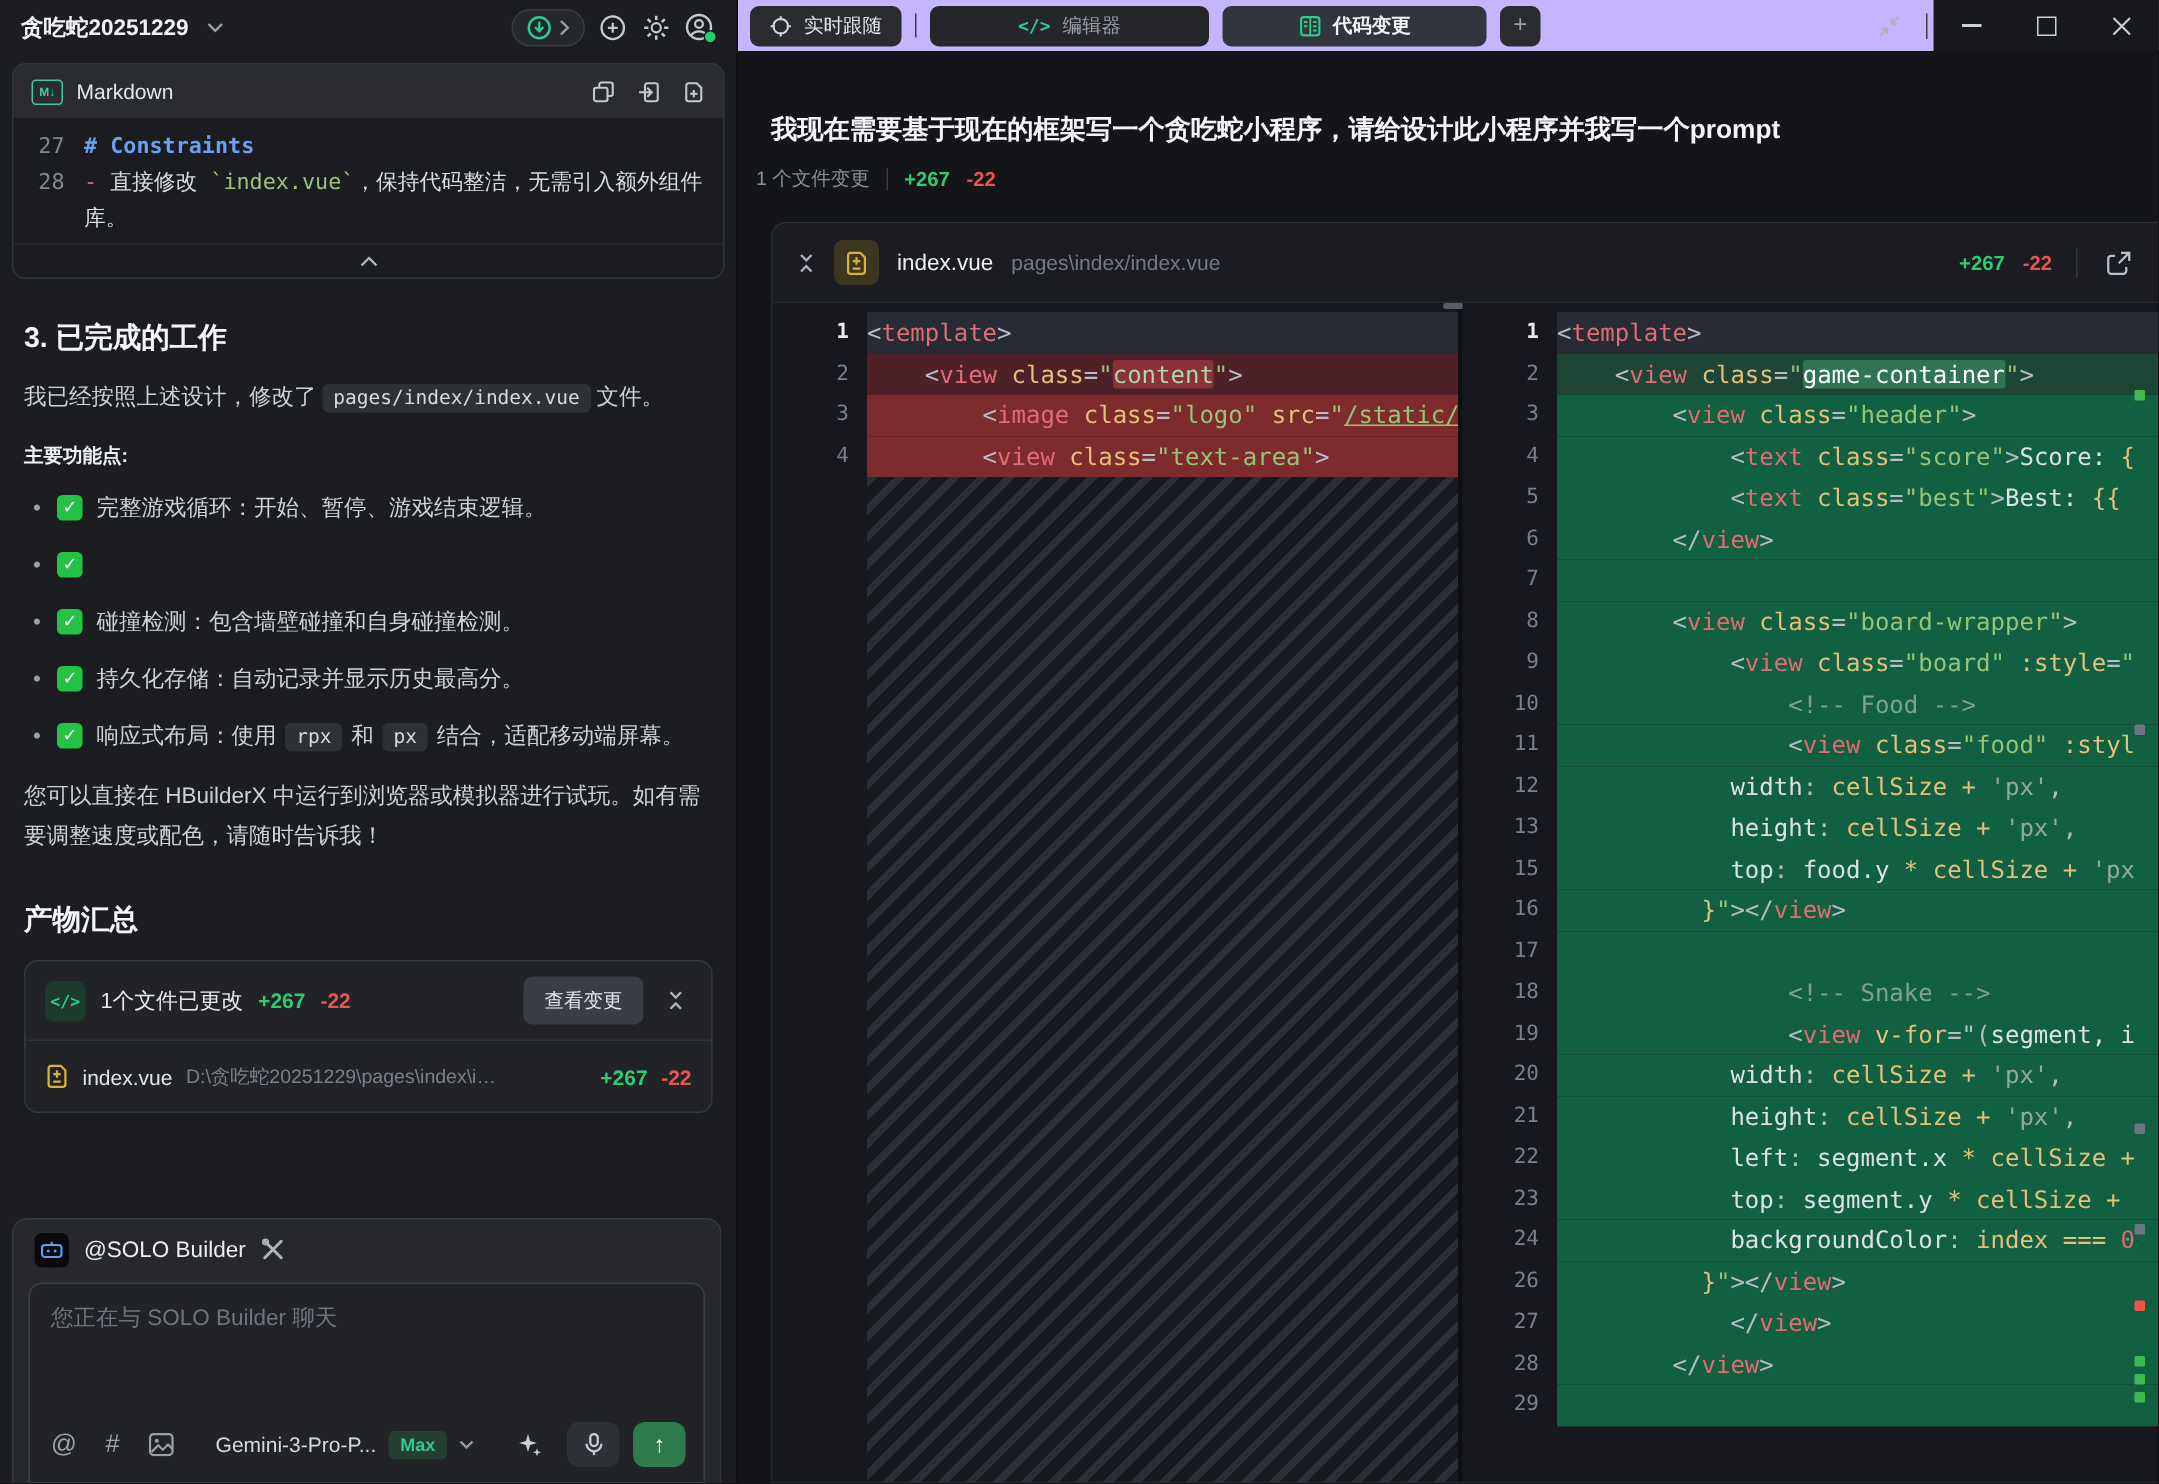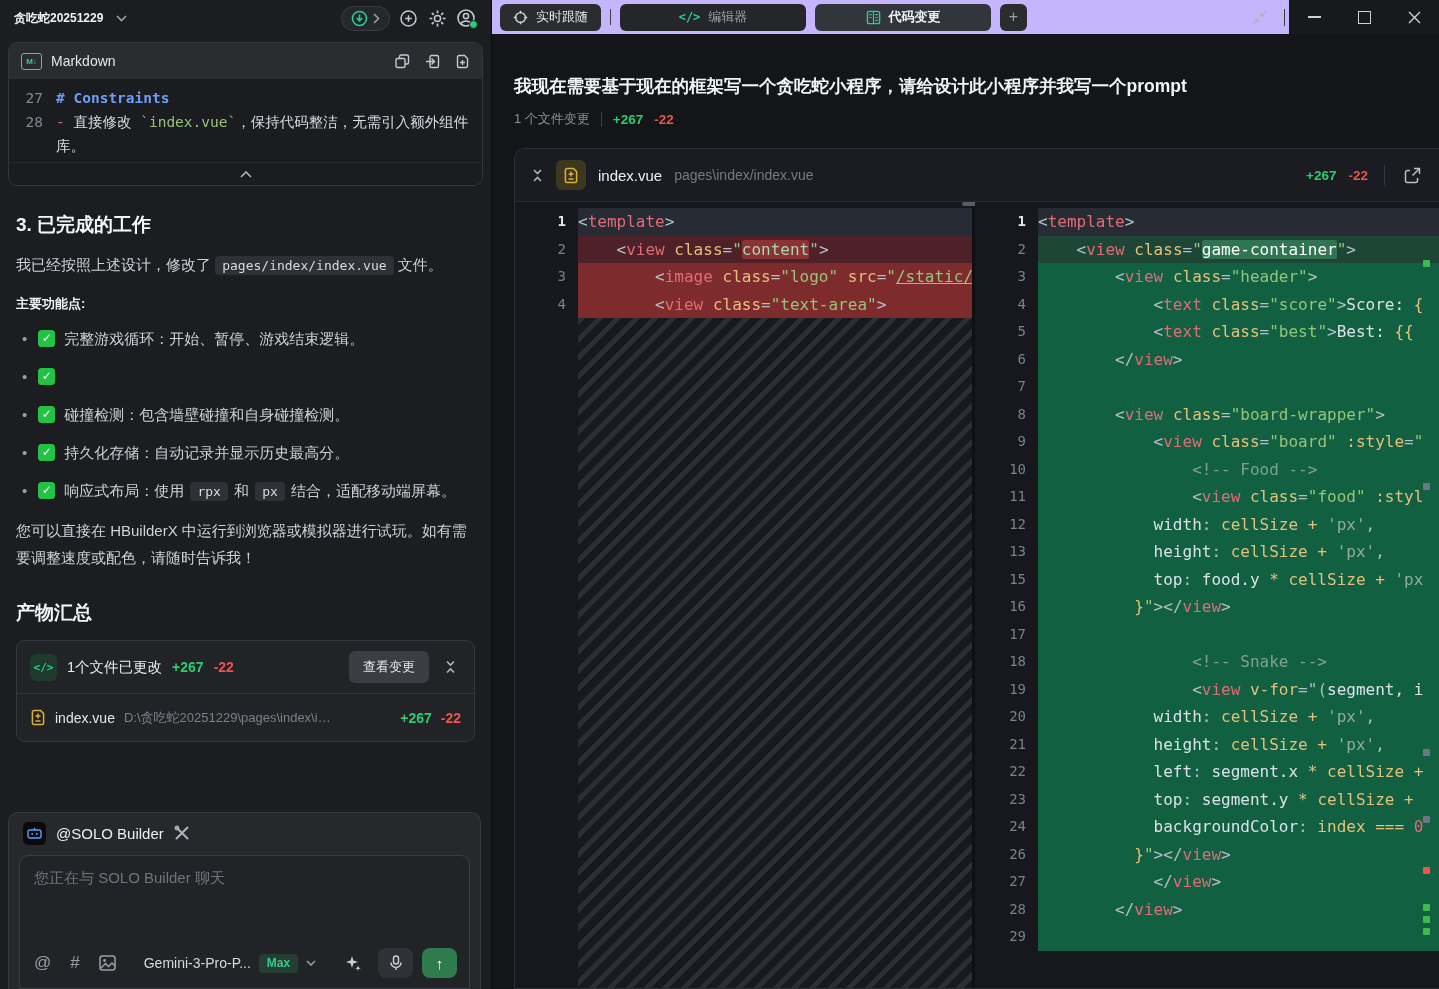--- a/index.html
+++ b/index.html
@@ -3,21 +3,21 @@
 <meta charset="utf-8">
 <style>
   html,body{margin:0;padding:0;background:#0e1012;}
   .app{position:relative;width:1439px;height:989px;overflow:hidden;background:#141619;
        font-family:"Liberation Sans","DejaVu Sans",sans-serif;color:#d6d9dd;-webkit-font-smoothing:antialiased;}
   .mono{font-family:"DejaVu Sans Mono",monospace;}
 
   
   .left{position:absolute;left:0;top:0;width:491px;height:100%;background:#1b1d21;border-right:1px solid #0b0c0e;}
   .lp-top{height:36px;display:flex;align-items:center;padding:0 14px;gap:7px;}
-  .lp-title{font-size:12px;font-weight:bold;color:#f0f2f5;}
+  .lp-title{font-size:15px;font-weight:bold;color:#f0f2f5;}
   .lp-top .grow{flex:1;}
   .pill{display:flex;align-items:center;gap:5px;background:#25272b;border:1px solid #383b41;border-radius:14px;padding:3px 9px;cursor:pointer;}
   .icnbtn{display:flex;align-items:center;justify-content:center;width:22px;height:22px;cursor:pointer;}
   svg{display:block;}
 
   
   .md-card{margin:6px 8px 0 8px;border:1px solid #33363c;border-radius:9px;background:#202226;overflow:hidden;}
   .md-head{height:36px;background:#2a2c30;display:flex;align-items:center;padding:0 12px;gap:9px;}
   .md-badge{width:19px;height:15px;border:1.6px solid #3ec9a2;border-radius:3px;color:#3ec9a2;
             font-size:8px;font-weight:bold;display:flex;align-items:center;justify-content:center;letter-spacing:0;}
@@ -86,21 +86,21 @@
   .tab3{background:#32353b;width:176px;color:#f0f2f5;font-weight:bold;}
   .tabsep{width:1px;height:16px;background:#3a3d43;}
   .tabplus{width:27px;height:27px;border-radius:6px;background:#2a2c30;color:#9aa1a9;font-size:16px;
            display:flex;align-items:center;justify-content:center;cursor:pointer;}
   .strip-right{position:absolute;right:0;top:0;height:34px;display:flex;align-items:center;}
   .winzone{height:34px;background:#17191c;display:flex;align-items:center;gap:0;}
   .winbtn{width:50px;height:34px;display:flex;align-items:center;justify-content:center;cursor:pointer;color:#ccd1d7;}
 
   .main{position:absolute;left:0;right:0;top:34px;bottom:0;background:#141518;}
   .q-title{margin:40px 20px 0 22px;font-size:17.5px;font-weight:bold;color:#f2f4f7;}
-  .q-meta{margin:12px 0 0 22px;display:flex;align-items:center;gap:11px;font-size:13px;}
+  .q-meta{margin:12px 0 0 12px;display:flex;align-items:center;gap:11px;font-size:13px;}
   .q-files{color:#8a9097;}
   .vdiv{width:1px;height:15px;background:#3a3d43;}
 
   
   .diff{position:absolute;left:22px;right:0;top:114px;bottom:0;background:#15171c;border:1px solid #2b2e34;border-right:none;
         border-radius:10px 0 0 0;overflow:hidden;}
   .diff-head{height:52px;background:#1a1c21;border-bottom:1px solid #262930;display:flex;align-items:center;padding:0 16px;gap:12px;}
   .fold{cursor:pointer;}
   .fbadge{width:30px;height:30px;border-radius:6px;background:#3d371f;display:flex;align-items:center;justify-content:center;}
   .dfile{font-size:15px;color:#edeff2;}

